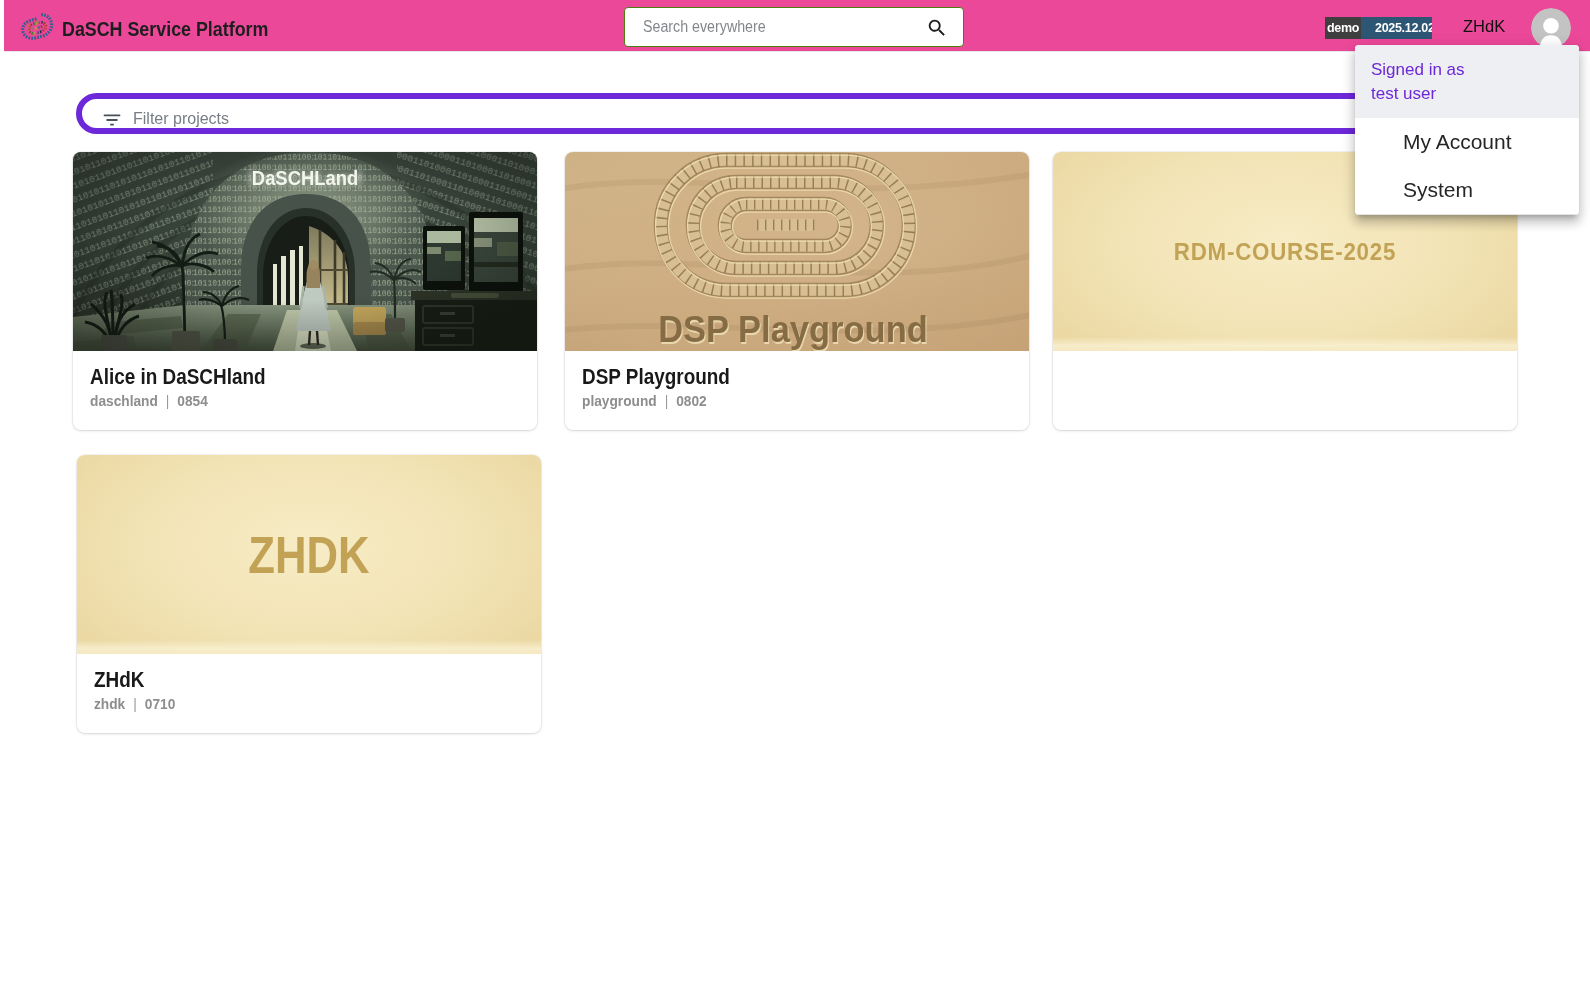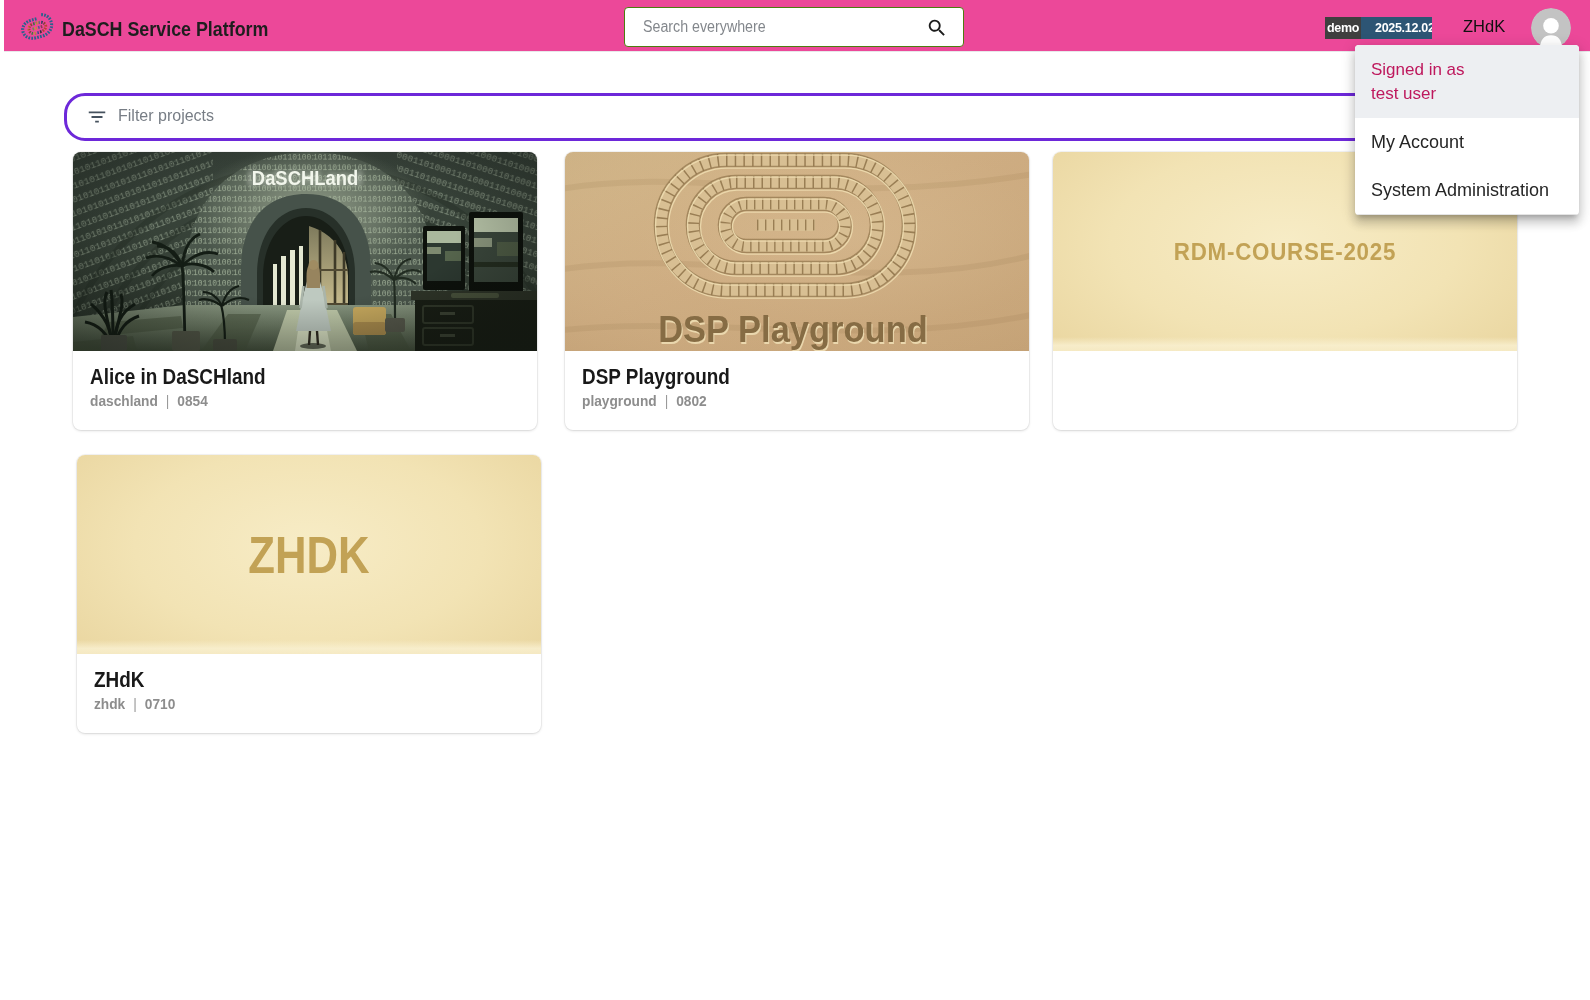--- a/index.html
+++ b/index.html
@@ -10,39 +10,39 @@
   .appname { position:absolute; left:58px; top:17px; font-size:21px; font-weight:bold; color:#1e1e1e; transform:scaleX(0.85); transform-origin:left center; white-space:nowrap; }
   .search { position:absolute; left:620px; top:7px; width:340px; height:40px; border:1px solid #4d7c0f; border-radius:4px; background:#fff; }
   .search .ph { position:absolute; left:18px; top:0; line-height:38px; font-size:16px; color:#83878c; transform:scaleX(0.89); transform-origin:left center; white-space:nowrap; }
   .search svg { position:absolute; right:15px; top:9px; }
   .badge { position:absolute; left:1321px; top:17px; height:22px; border-radius:0; overflow:hidden; display:flex; font-size:12.5px; font-weight:bold; color:#fff; letter-spacing:-0.3px; }
   .badge .b1 { background:#3f3f3f; line-height:22px; width:36px; text-align:center; }
   .badge .b2 { background:#2d5574; line-height:22px; width:71px; text-align:center;padding-left:14px; }
   .help { position:absolute; left:1459px; top:17px; font-size:16.5px; color:#101010; }
   .avatar { position:absolute; left:1527px; top:8px; }
   
-  .filter { position:absolute; left:64px; top:93px; width:1440px; height:48px; border:3px solid #6d28d9; border-radius:21px; background:#fff; }
+  .filter { position:absolute; left:76px; top:93px; width:1440px; height:41px; border:6px solid #6d28d9; border-radius:21px; background:#fff; }
   .filter svg { position:absolute; left:19px; top:10px; }
   .filter .ph { position:absolute; left:51px; top:0; line-height:39px; font-size:16px; color:#777d85; }
   
   .card { position:absolute; width:464px; height:278px; background:#fff; border-radius:8px; overflow:hidden;
           box-shadow:0 0 0 1px rgba(0,0,0,0.045), 0 1px 3px rgba(0,0,0,0.13); }
   .art { position:relative; width:464px; height:199px; overflow:hidden; }
   .cbody { padding:14px 17px 0 17px; }
   .cbody h2 { font-size:21.5px; font-weight:bold; color:#191919; line-height:25px; transform:scaleX(0.88); transform-origin:left center; white-space:nowrap; }
   .cbody .sub { margin-top:3px; font-size:15.5px; font-weight:bold; color:#8d8d8d; line-height:16px; transform:scaleX(0.885); transform-origin:left center; white-space:nowrap; }
   .cbody .sub .sep { color:#9a9a9a; font-weight:normal; padding:0 9px; }
   .beige { width:100%; height:100%; background:radial-gradient(ellipse 75% 95% at 50% 45%, #f7ecc6 0%, #f2e3b4 50%, #e7d29a 100%); position:relative; }
   .beige::after { content:""; position:absolute; left:0; bottom:0; width:100%; height:14px; background:linear-gradient(180deg, rgba(248,238,205,0) 0%, rgba(249,240,208,0.85) 60%, rgba(246,235,198,0.9) 100%); }
   .beige .big { position:absolute; width:100%; text-align:center; color:#c2a255; font-weight:bold; }
   
   .menu { position:absolute; left:1355px; top:45px; width:224px; background:#fff; border-radius:4px; overflow:hidden; z-index:50;
           box-shadow:0 5px 5px -3px rgba(0,0,0,.2), 0 8px 10px 1px rgba(0,0,0,.14), 0 3px 14px 2px rgba(0,0,0,.12); }
-  .menu .head { background:#edeff2; padding:13px 16px 12px 16px; font-size:17px; line-height:24px; color:#be185d; }
-  .menu .item { height:48px; line-height:48px; padding-left:16px; font-size:18px; color:#262626; }
+  .menu .head { background:#edeff2; padding:13px 16px 12px 16px; font-size:17px; line-height:24px; color:#6d28d9; }
+  .menu .item { height:48px; line-height:48px; padding-left:16px; font-size:21px; color:#262626;margin-left:32px; }
   .menu .div { border-top:1px solid #e4e4e4; }
 </style>
 </head>
 <body>
   <div class="topbar">
     <svg class="logo" width="34" height="30" viewBox="0 0 34 30">
       <defs>
         <linearGradient id="lgm" x1="0" y1="0" x2="1" y2="0.3">
           <stop offset="0" stop-color="#c8912c"></stop>
           <stop offset="0.18" stop-color="#a53430"></stop>

